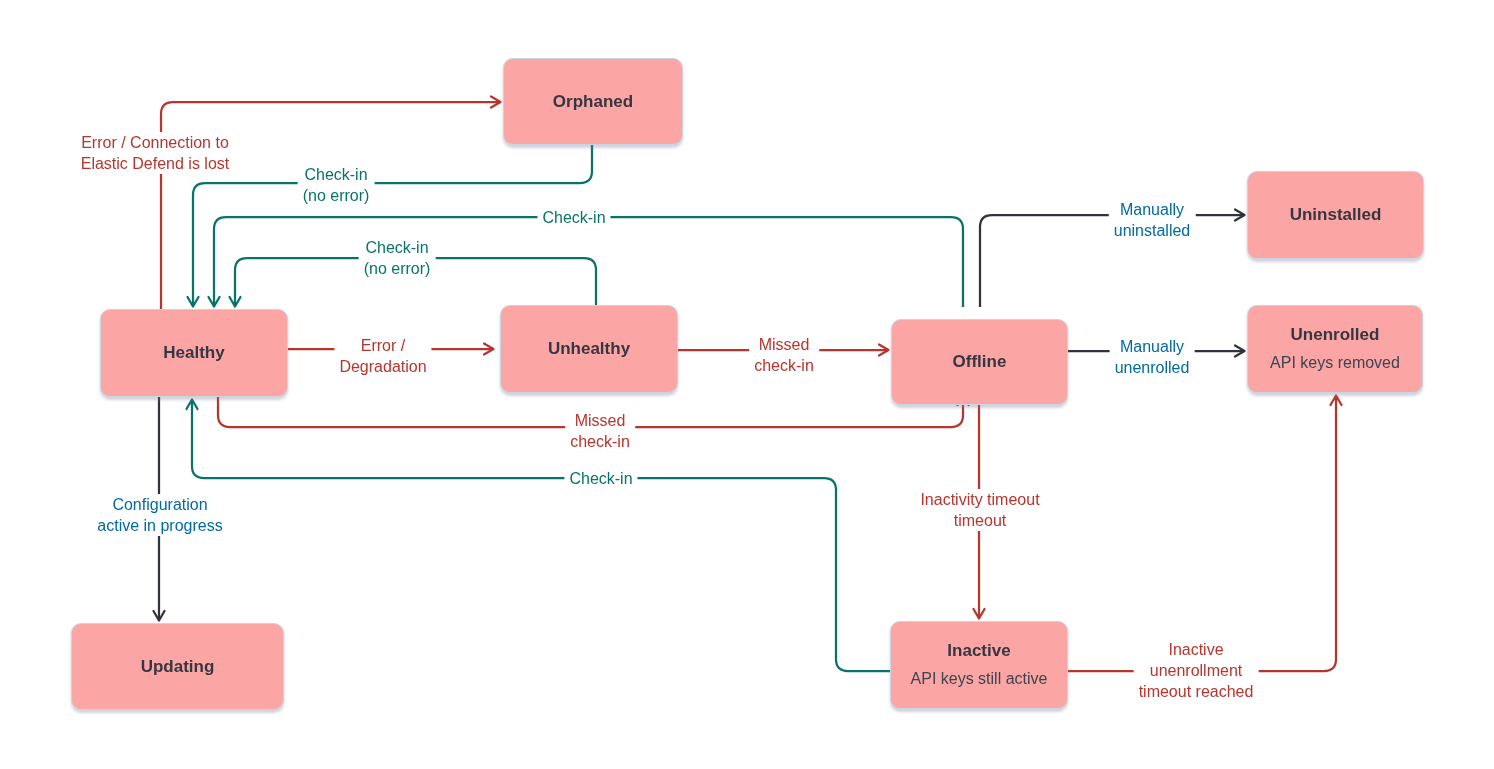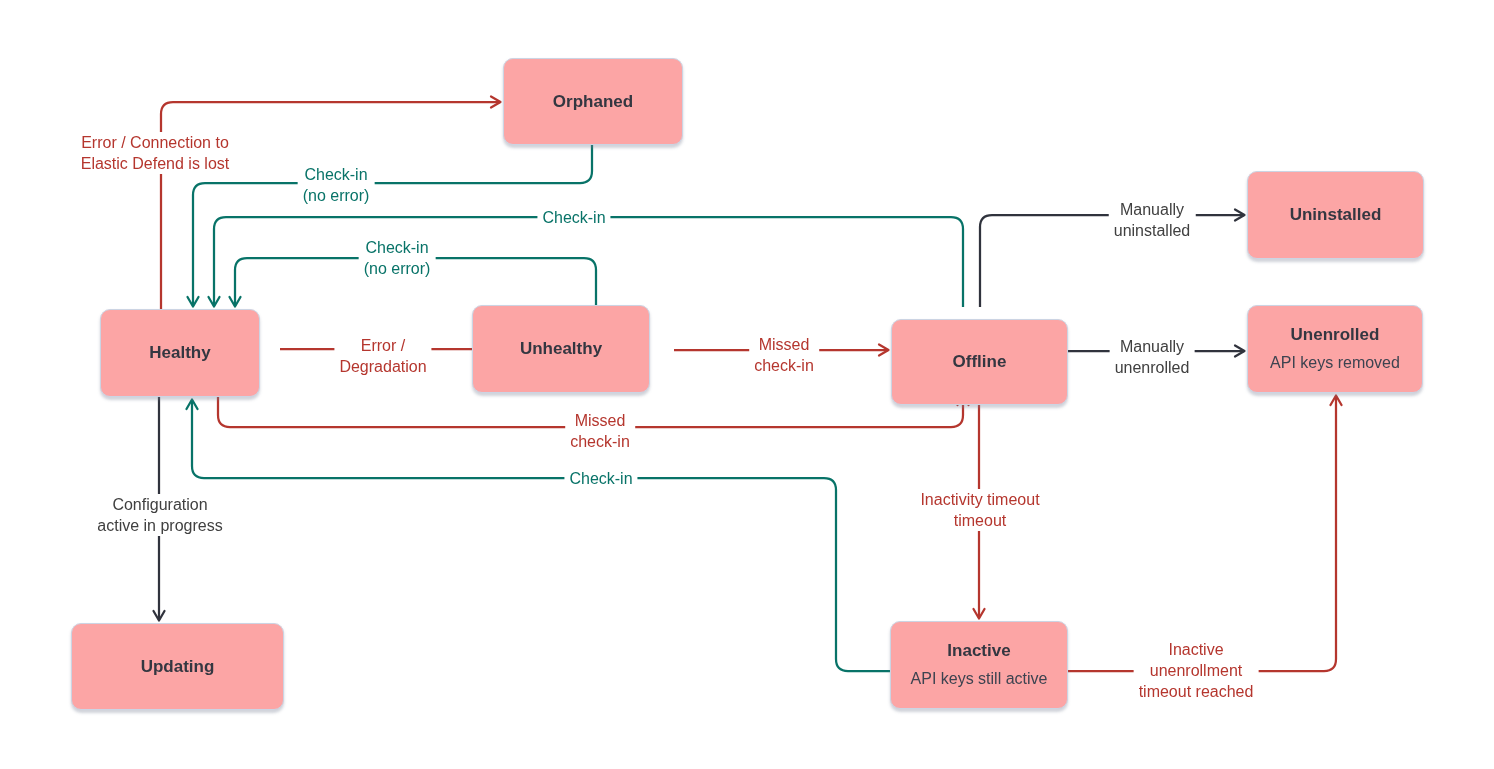--- a/index.html
+++ b/index.html
@@ -4,21 +4,21 @@
 <style>
   html,body{margin:0;padding:0;background:#ffffff;}
   #canvas{position:relative;width:1494px;height:769px;background:#ffffff;overflow:hidden;
           font-family:"Liberation Sans",sans-serif;}
   #edges{position:absolute;left:0;top:0;z-index:1;}
   .edge-label{position:absolute;z-index:2;transform:translate(-50%,-50%);
               background:#ffffff;text-align:center;font-size:16px;line-height:21px;
               padding:0 5px;white-space:nowrap;}
   .edge-label.red{color:#b5362e;}
   .edge-label.teal{color:#087368;}
-  .edge-label.dark{color:#404040;}
+  .edge-label.dark{color:#0369a1;}
   .node{position:absolute;z-index:3;background:#fca5a5;border:1.5px solid #ccd4e3;
         border-radius:10px;box-shadow:0 2.5px 3px rgba(120,130,150,.35);
         display:flex;flex-direction:column;align-items:center;justify-content:center;
         box-sizing:border-box;}
   .node .title{font-size:17px;font-weight:700;color:#343741;line-height:22px;}
   .node .sub{font-size:16px;font-weight:400;color:#3d4350;line-height:22px;margin-top:6px;}
 </style>
 </head>
 <body>
 
@@ -101,24 +101,24 @@
       <div class="edge-label red" style="left: 1196px; top: 670px;">
         <div>Inactive</div>
         <div>unenrollment</div>
         <div>timeout reached</div>
       </div>
     </div>
   <div id="nodes">
       <div class="node" style="left: 503px; top: 58px; width: 180px; height: 87px;">
         <div class="title">Orphaned</div>
       </div>
-      <div class="node" style="left: 100px; top: 309px; width: 160px; height: 88px;">
+      <div class="node" style="left: 100px; top: 309px; width: 188px; height: 88px;">
         <div class="title">Healthy</div>
       </div>
-      <div class="node" style="left: 472px; top: 305px; width: 178px; height: 88px;">
+      <div class="node" style="left: 500px; top: 305px; width: 178px; height: 88px;">
         <div class="title">Unhealthy</div>
       </div>
       <div class="node" style="left: 891px; top: 319px; width: 177px; height: 86px;">
         <div class="title">Offline</div>
       </div>
       <div class="node" style="left: 1247px; top: 171px; width: 177px; height: 88px;">
         <div class="title">Uninstalled</div>
       </div>
       <div class="node" style="left: 1247px; top: 305px; width: 176px; height: 88px;">
         <div class="title">Unenrolled</div>

